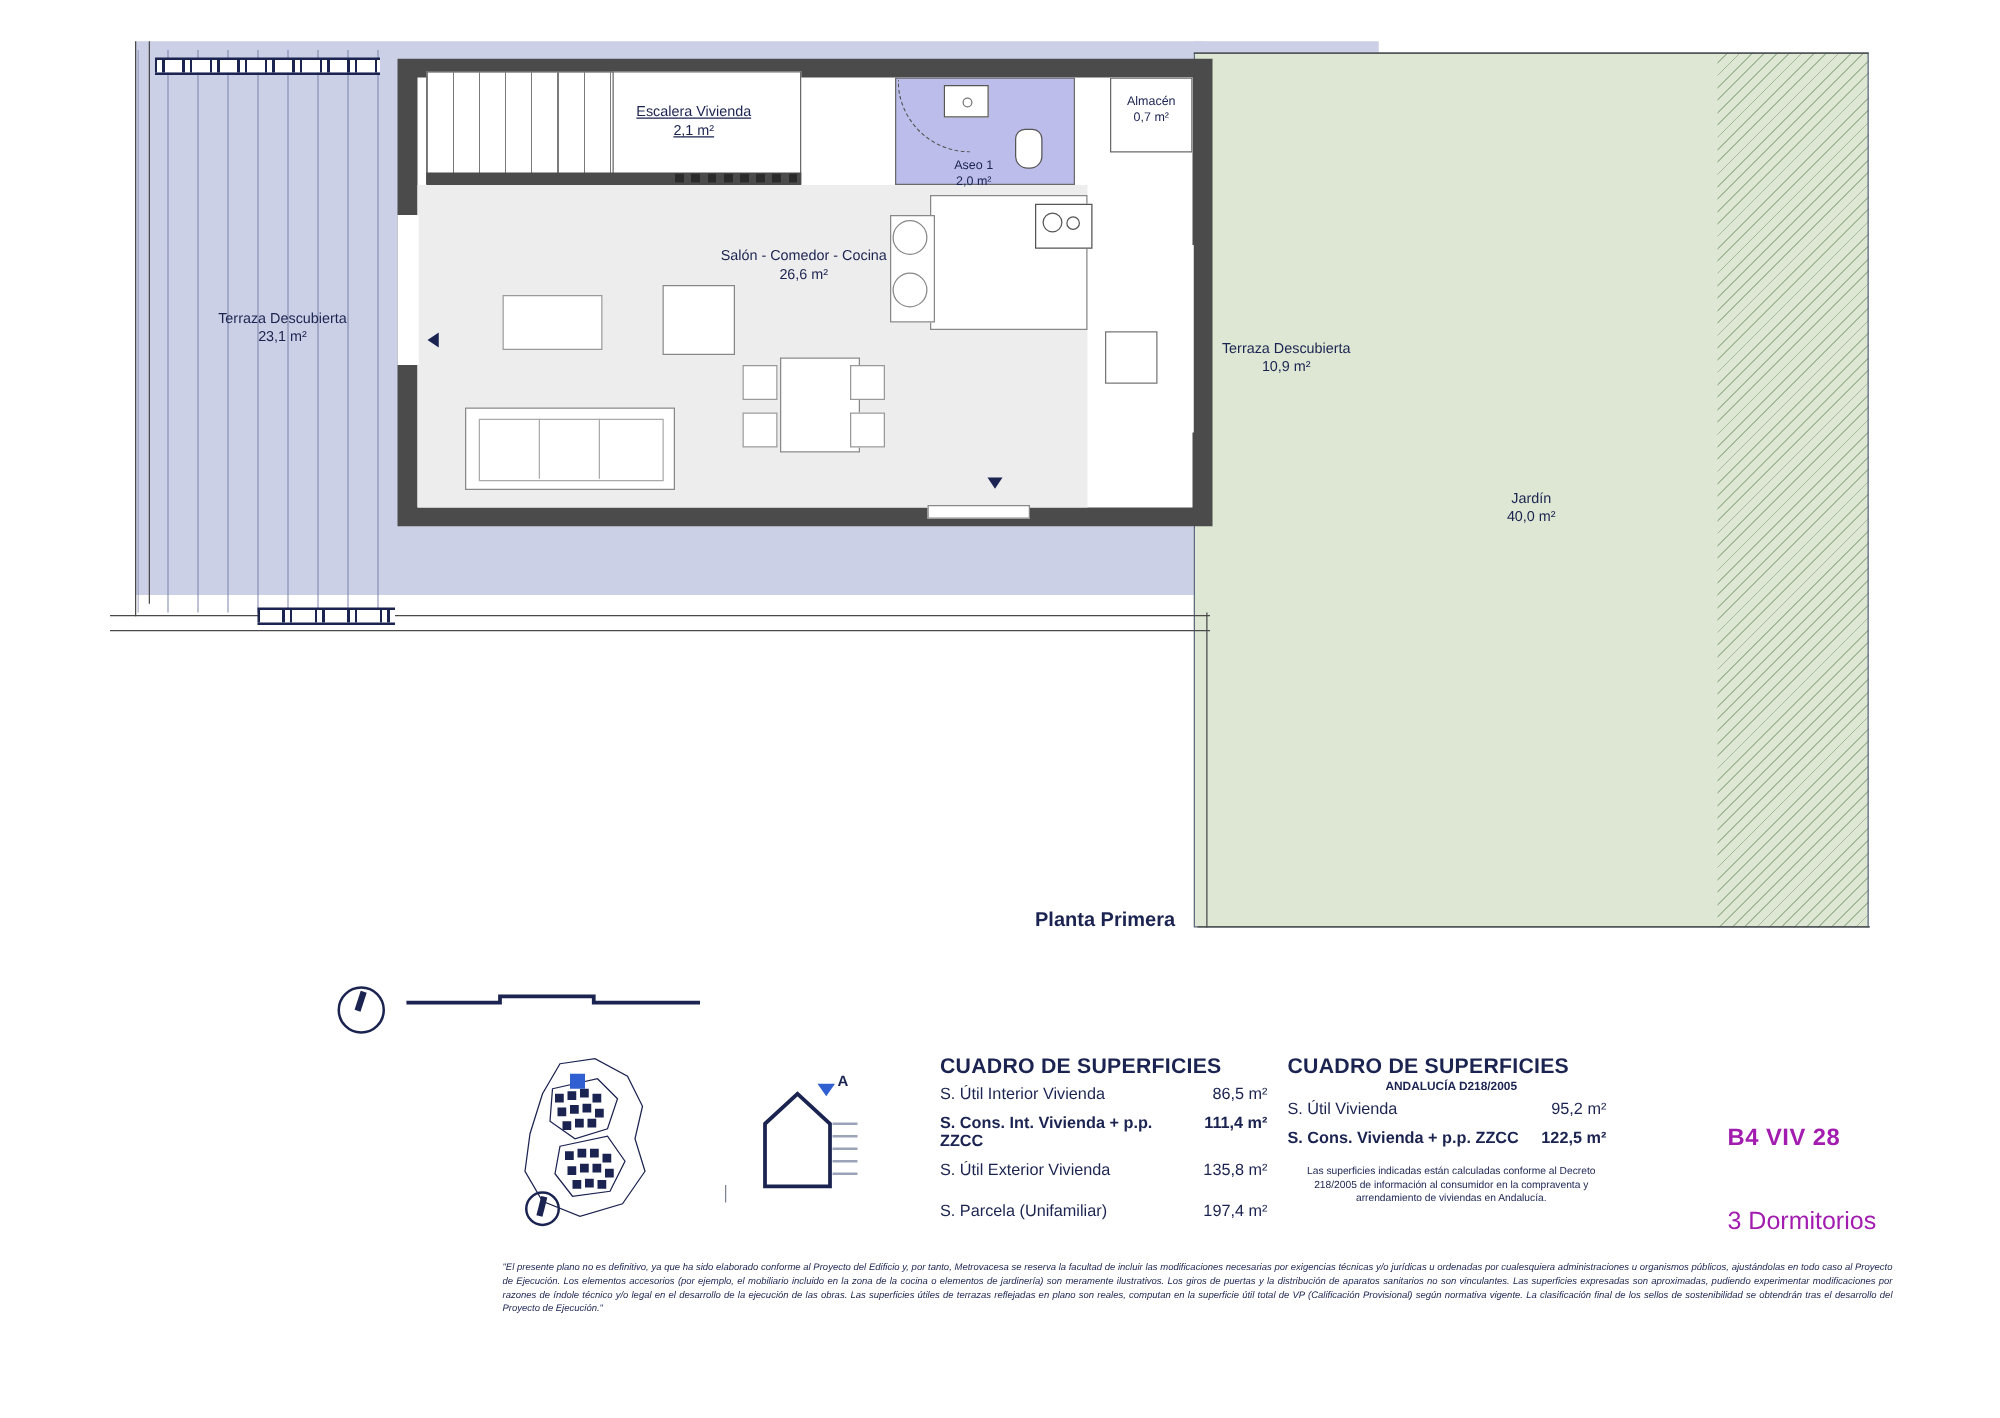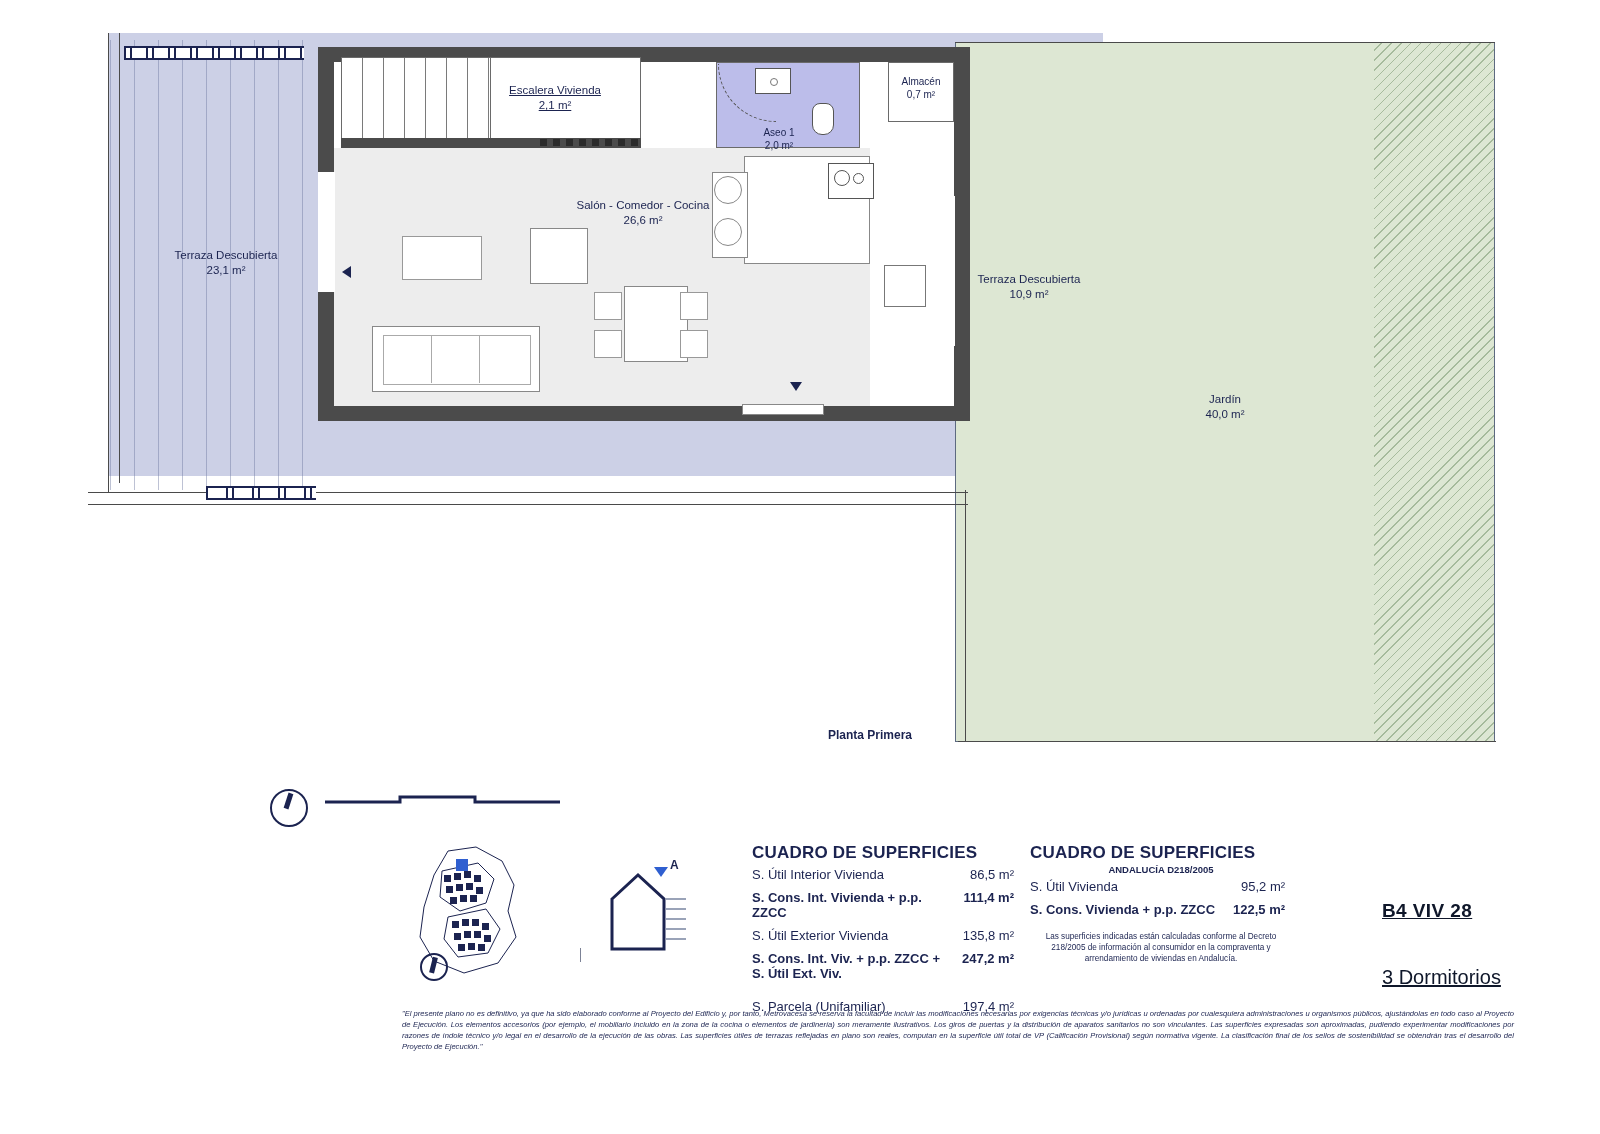--- a/index.html
+++ b/index.html
@@ -348,21 +348,21 @@
     font-size: 11.5px;
     line-height: 15px;
     white-space: nowrap;
   }
   .room-label .nm { display: block; }
   .room-label .ar { display: block; }
   .room-label.small { font-size: 10px; line-height: 13px; }
   .plan-title {
     position: absolute;
     left: 828px; top: 728px;
-    font-size: 12px;
+    font-size: 16px;
     font-weight: bold;
     color: #1b2350;
   }
 
   
   .compass {
     position: absolute;
     left: 270px; top: 789px;
     width: 34px; height: 34px;
     border: 2px solid #1b2350;
@@ -431,22 +431,21 @@
   .note-small {
     font-size: 8.2px;
     line-height: 11px;
     color: #1b2350;
     margin-top: 10px;
     text-align: center;
   }
   .ref-block {
     position: absolute;
     left: 1382px; top: 900px;
-    color: #0f172a;
-    text-decoration: underline;
+    color: #a21caf;
   }
   .ref-code {
     font-size: 19px;
     font-weight: bold;
     letter-spacing: 0.4px;
   }
   .ref-rooms {
     font-size: 20px;
     margin-top: 44px;
     white-space: nowrap;
@@ -641,24 +640,20 @@
       </tr>
       <tr>
         <td class="bold">S. Cons. Int. Vivienda + p.p. ZZCC</td>
         <td class="val bold">111,4 m²</td>
       </tr>
       <tr>
         <td>S. Útil Exterior Vivienda</td>
         <td class="val">135,8 m²</td>
       </tr>
       <tr>
-        <td class="bold" style="max-width:180px;">S. Cons. Int. Viv. + p.p. ZZCC + S. Útil Ext. Viv.</td>
-        <td class="val bold">247,2 m²</td>
-      </tr>
-      <tr>
         <td style="padding-top:14px;">S. Parcela (Unifamiliar)</td>
         <td class="val" style="padding-top:14px;">197,4 m²</td>
       </tr>
     </tbody>
       </table>
   </div>
 
   <div class="col-right">
     <div class="tbl-title">CUADRO DE SUPERFICIES</div>
     <div class="tbl-sub">ANDALUCÍA D218/2005</div>

